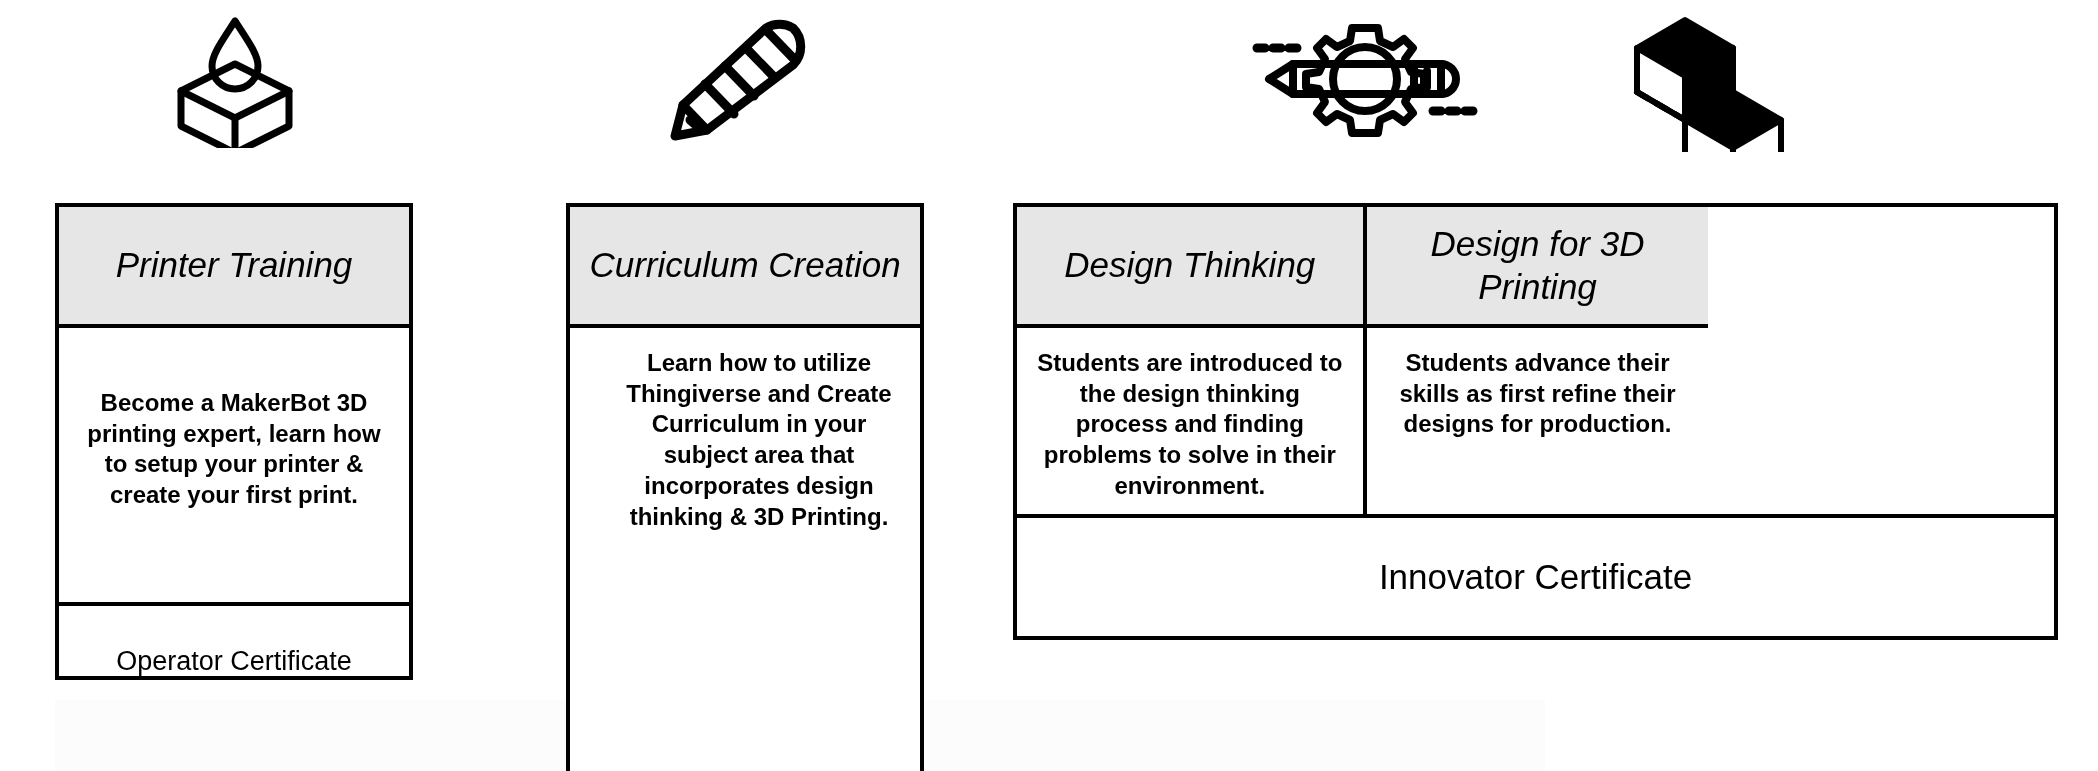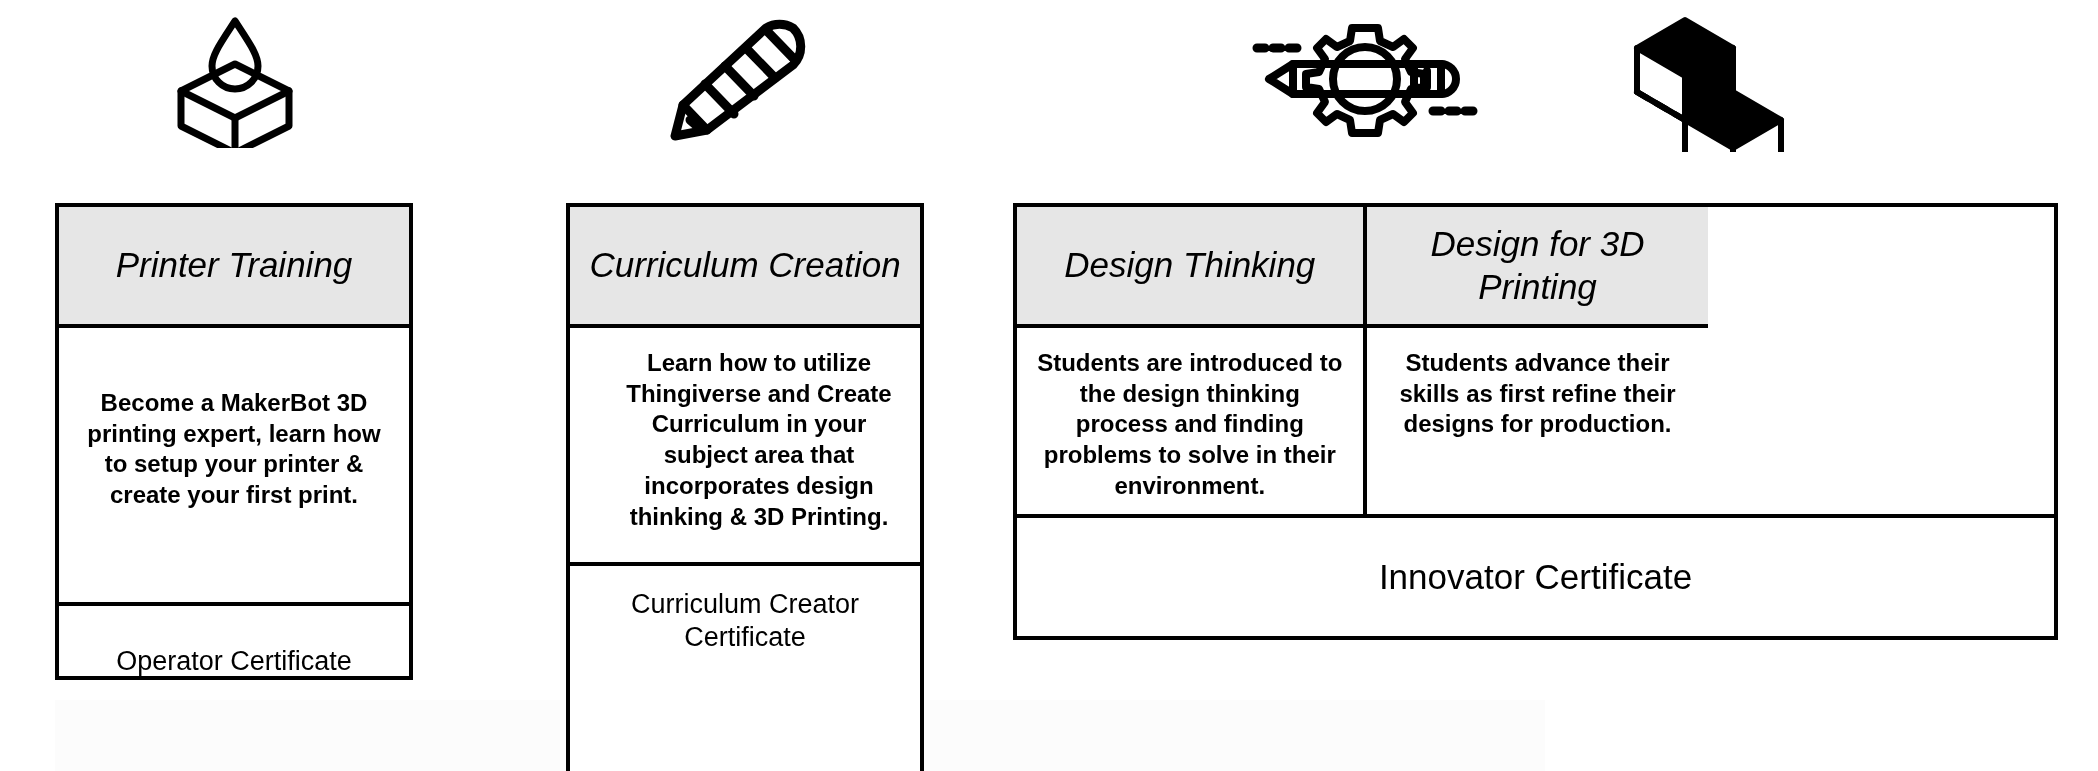--- a/index.html
+++ b/index.html
@@ -214,21 +214,20 @@
     <div class="cell-cert">Operator Certificate</div>
   </div>
 
   <div class="group" id="group-2">
     <div class="cols">
       <div class="col">
         <div class="cell-title">Curriculum Creation</div>
         <div class="cell-desc">Learn how to utilize Thingiverse and Create Curriculum in your subject area that incorporates design thinking &amp; 3D Printing.</div>
       </div>
     </div>
-    <div class="cell-cert">Curriculum Creator Certificate</div>
   </div>
 
   <div class="group" id="group-3">
     <div class="cols">
       <div class="col">
         <div class="cell-title">Design Thinking</div>
         <div class="cell-desc">Students are introduced to the design thinking process and finding problems to solve in their environment.</div>
       </div>
       <div class="col">
         <div class="cell-title">Design for 3D Printing</div>

